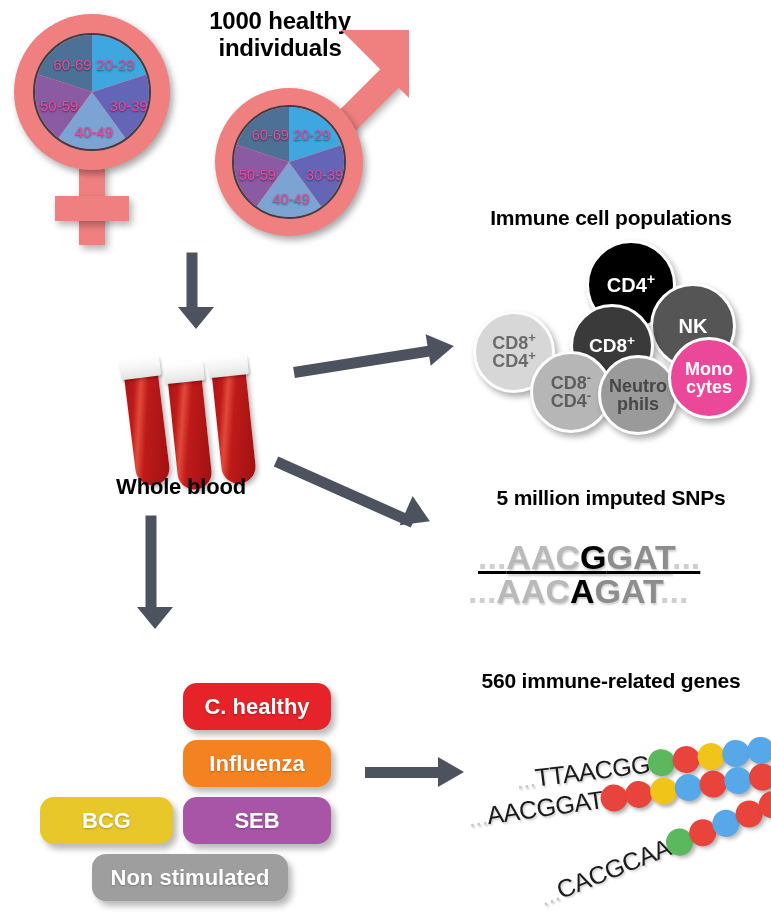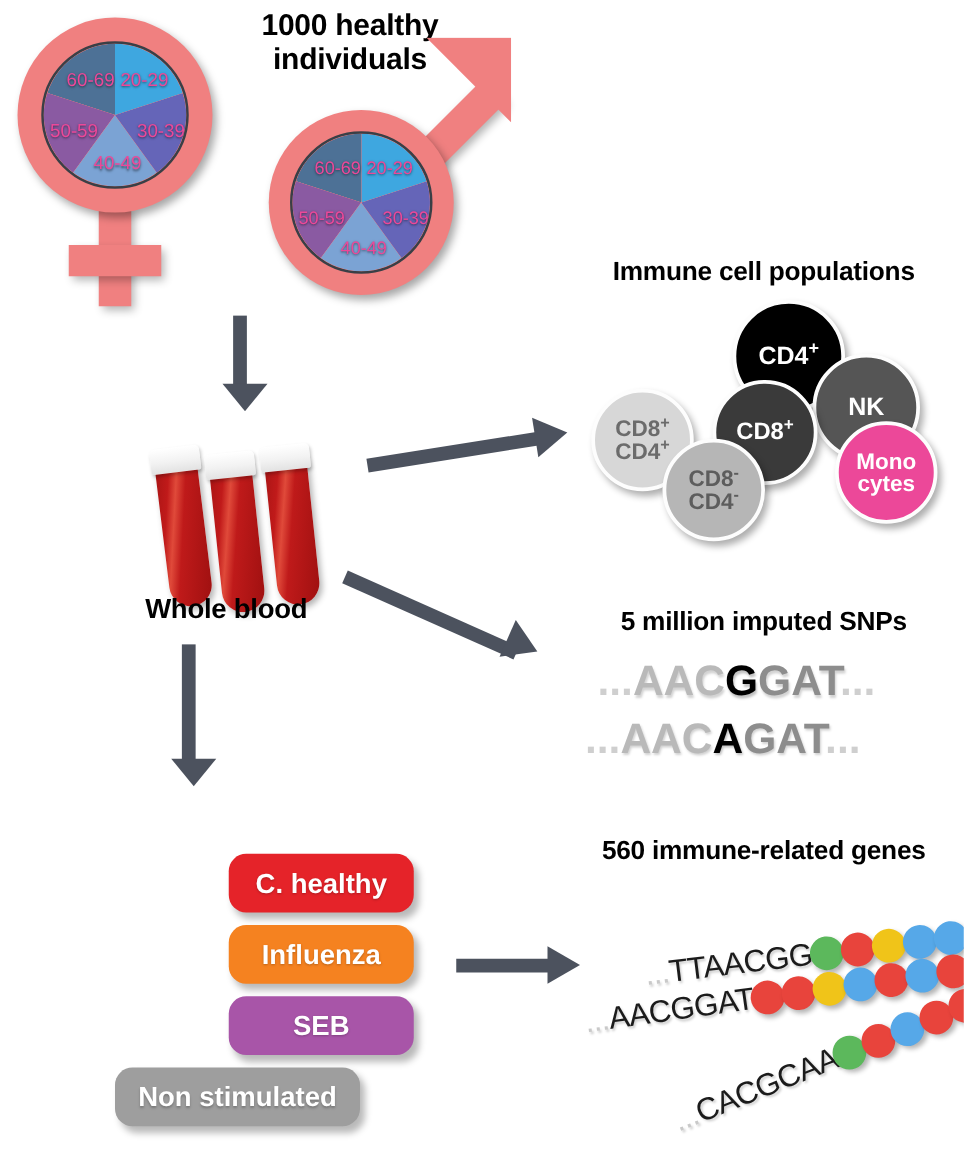--- a/index.html
+++ b/index.html
@@ -230,37 +230,43 @@
     </div>
     <div class="cell" style="left: 473px; top: 311px; width: 82px; height: 82px; background: rgb(215, 215, 215); color: rgb(107, 107, 107); font-size: 18px;">
       <span>CD8<sup>+</sup><br>CD4<sup>+</sup></span>
     </div>
     <div class="cell" style="left: 570px; top: 304px; width: 84px; height: 84px; background: rgb(58, 58, 58); color: rgb(255, 255, 255); font-size: 19px;">
       <span>CD8<sup>+</sup></span>
     </div>
     <div class="cell" style="left: 530px; top: 351px; width: 82px; height: 82px; background: rgb(182, 182, 182); color: rgb(93, 93, 93); font-size: 18px;">
       <span>CD8<sup>-</sup><br>CD4<sup>-</sup></span>
     </div>
+    <div class="cell" style="left: 598px; top: 355px; width: 80px; height: 80px; background: rgb(154, 154, 154); color: rgb(71, 71, 71); font-size: 18px;">
+      <span>Neutro<br>phils</span>
+    </div>
     <div class="cell" style="left: 668px; top: 337px; width: 82px; height: 82px; background: #ec4899; color: rgb(255, 255, 255); font-size: 18px;">
       <span>Mono<br>cytes</span>
     </div>
   </div>
 
 <div class="abs title" id="title-snps">5 million imputed SNPs</div>
 <div class="abs" id="snp-block" style="left:460px;top:526px;width:300px;height:90px;">
-    <div class="snp-row" style="left: 18px; top: 0px;"><span class="snp-dots">...</span><span class="snp-dim">AAC</span><span class="snp-hi">G</span><span class="snp-mid">GAT</span><span class="snp-dots">...</span></div>
+    <div class="snp-row" style="left: 18px; top: 12px; text-decoration: underline;"><span class="snp-dots">...</span><span class="snp-dim">AAC</span><span class="snp-hi">G</span><span class="snp-mid">GAT</span><span class="snp-dots">...</span></div>
     <div class="snp-row" style="left: 8px; top: 46px;"><span class="snp-dots">...</span><span class="snp-dim">AAC</span><span class="snp-hi">A</span><span class="snp-mid">GAT</span><span class="snp-dots">...</span></div>
   </div>
 
 <div class="abs" id="stim-block" style="left:0;top:0;width:400px;height:922px;">
     <div class="stim" style="left: 183px; top: 683px; width: 148px; height: 47px; background: rgb(229, 35, 41);">
       <span>C. healthy</span>
     </div>
     <div class="stim" style="left: 183px; top: 740px; width: 148px; height: 47px; background: rgb(245, 130, 32);">
       <span>Influenza</span>
+    </div>
+    <div class="stim" style="left: 40px; top: 797px; width: 133px; height: 47px; background: rgb(232, 199, 42);">
+      <span>BCG</span>
     </div>
     <div class="stim" style="left: 183px; top: 797px; width: 148px; height: 47px; background: rgb(168, 85, 168);">
       <span>SEB</span>
     </div>
     <div class="stim" style="left: 92px; top: 854px; width: 196px; height: 47px; background: rgb(158, 158, 158);">
       <span>Non stimulated</span>
     </div>
   </div>
 
 <div>

